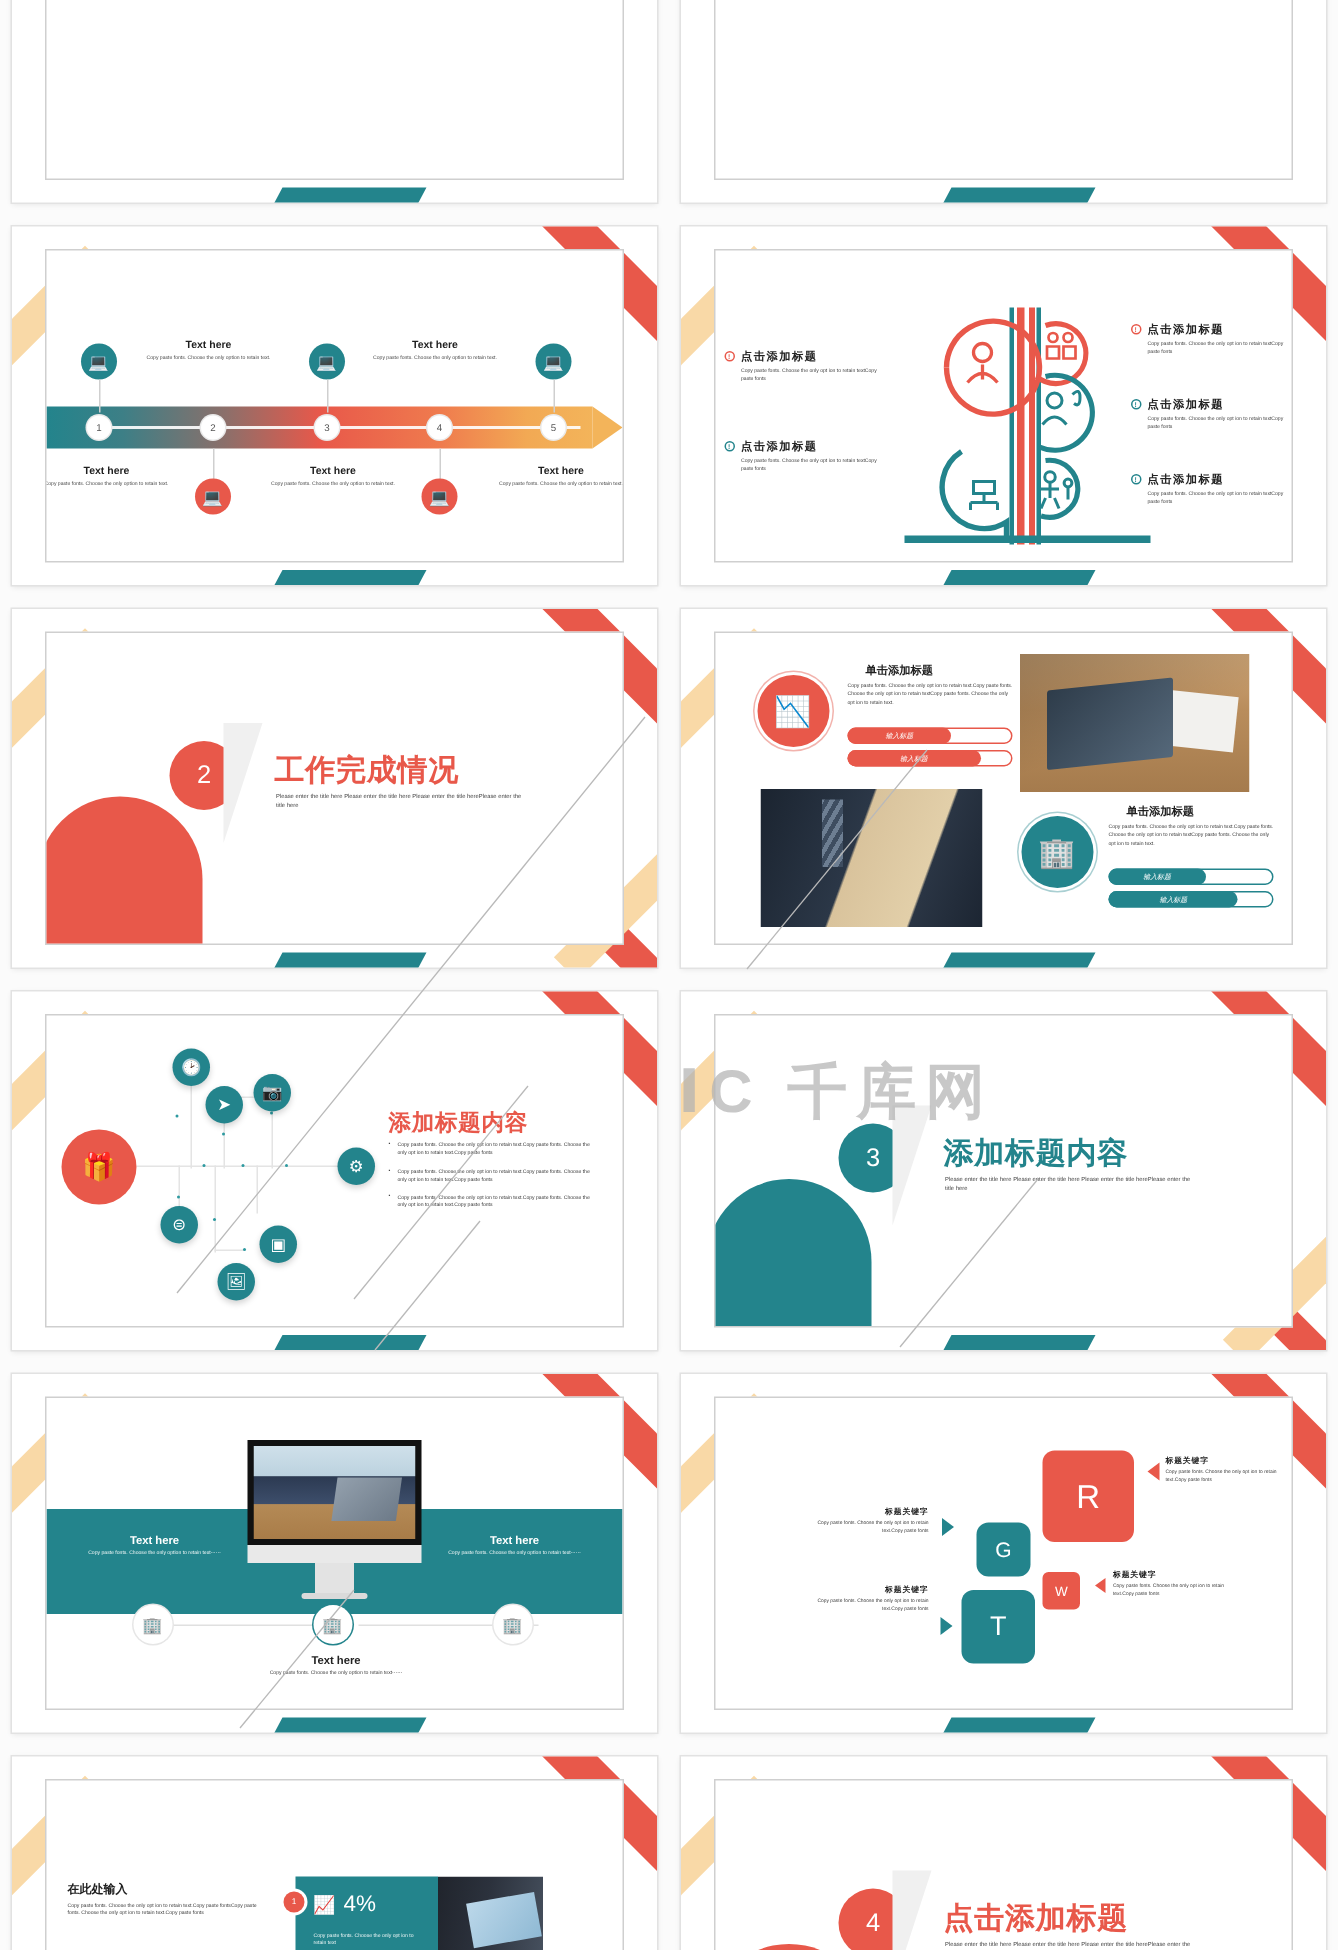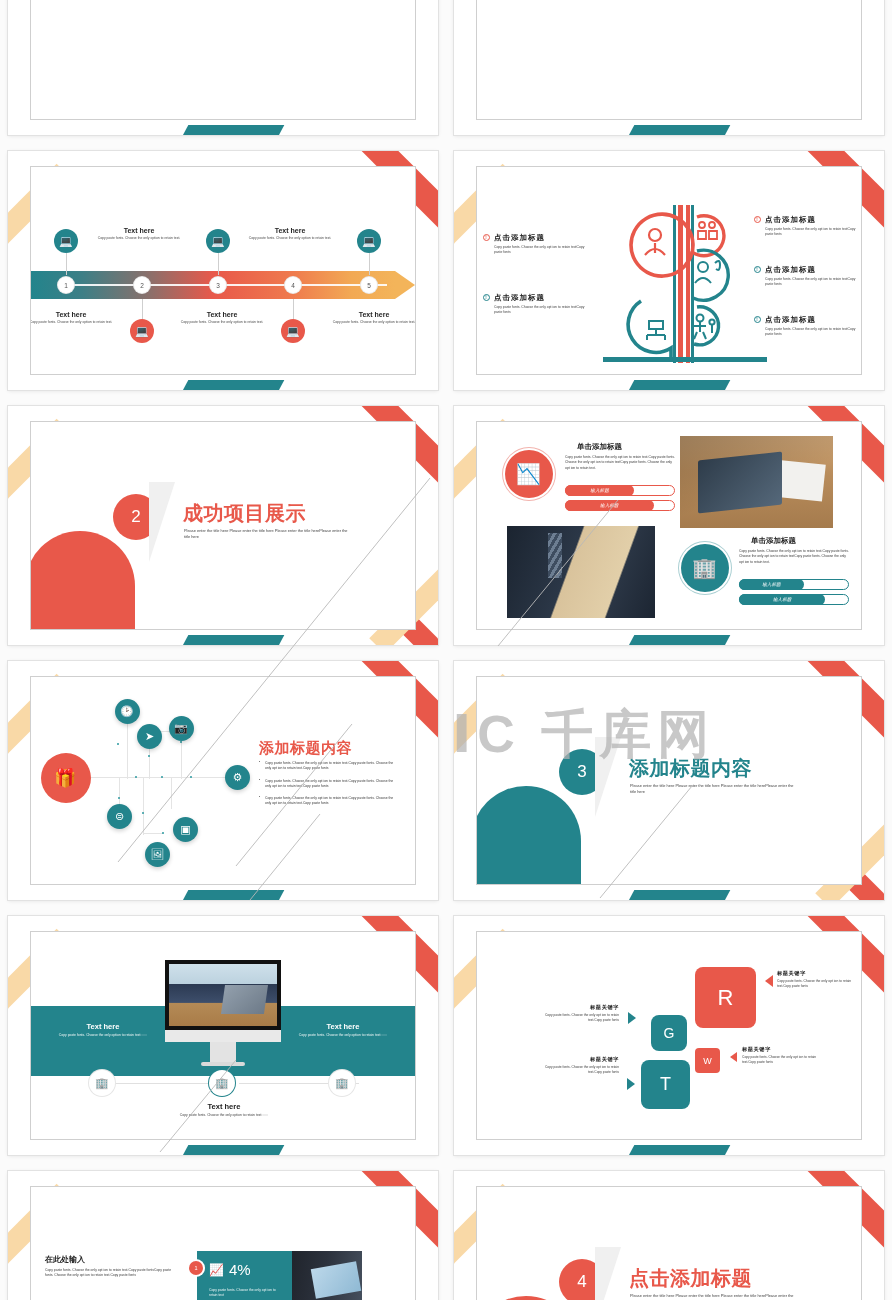--- a/index.html
+++ b/index.html
@@ -199,21 +199,21 @@
   .photo-folder { width:100%;height:100%;
     background:linear-gradient(100deg,#20242c 0%,#2c323d 46%,#46505e 100%); position:relative;}
   .photo-folder:after{content:"";position:absolute;left:30%;top:26%;width:66%;height:58%;
     background:linear-gradient(135deg,#bcd8ea,#8fb9d4);transform:rotate(-10deg);}
 
   
   #wm { position:absolute; left:0; top:0; width:892px; height:1300px; pointer-events:none; }
   #wm .wmtxt {
     position:absolute; color:#b3b3b3; opacity:.72; font-weight:bold; white-space:nowrap;
   }
-  #wm .wm1 { left:452px; top:700px; font-size:52px; letter-spacing:6px; }
+  #wm .wm1 { left:452px; top:700px; font-size:40px; letter-spacing:6px; }
   #wm .wm2 { left:468px; top:752px; font-size:30px; letter-spacing:5px; color:#bdbdbd; font-weight:normal; }
 
   
   #guides { position:absolute; left:0; top:0; width:892px; height:1300px; pointer-events:none; }
 </style>
 </head>
 <body>
 
 <div id="deck">
 
@@ -404,21 +404,21 @@
     <div class="card">
       <div class="stripe stripe-red"></div>
       <div class="stripe stripe-red2"></div>
       <div class="stripe stripe-peach"></div>
       <div class="stripe stripe-peach2"></div>
       <div class="stripe stripe-teal"></div>
       <div class="plate sec">
         <div class="hill"></div>
         <div class="numcircle">2</div>
         <div class="fold"></div>
-        <div class="title t-cn-title">成功项目展示</div>
+        <div class="title t-cn-title">工作完成情况</div>
         <div class="desc">Please enter the title here Please enter the title here Please enter the title herePlease enter the title here</div>
       </div>
     </div>
   </div>
 
   <div class="cardwrap">
     <div class="card">
       <div class="stripe stripe-red"></div>
       <div class="stripe stripe-peach"></div>
       <div class="stripe stripe-teal"></div>

